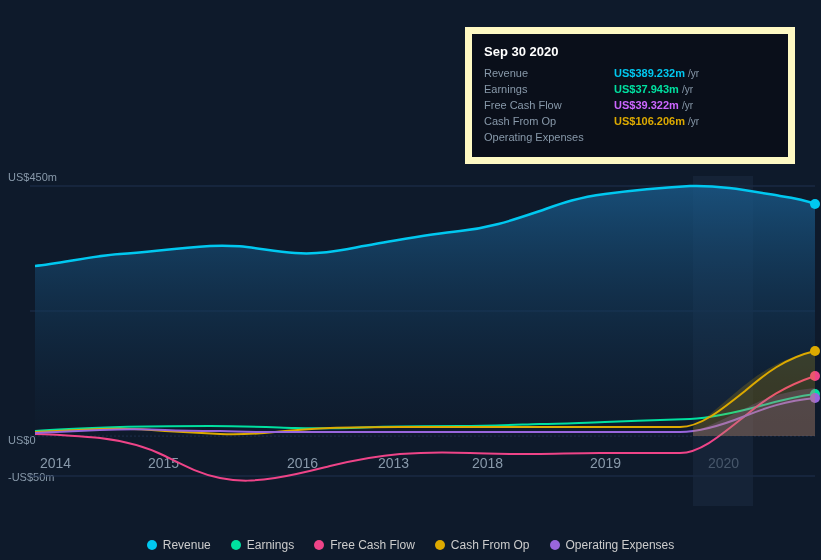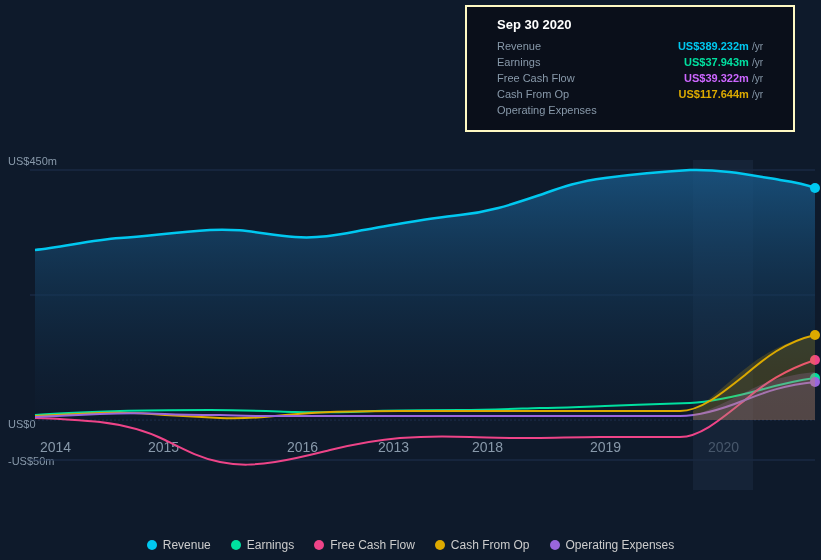--- a/index.html
+++ b/index.html
@@ -8,25 +8,25 @@
       height: 560px;
       background: #0e1a2b;
       font-family: Arial, sans-serif;
       overflow: hidden;
       position: relative;
     }
 
     
     .info-box {
       position: absolute;
-      top: 5px;
+      top: 27px;
       left: 465px;
       background: #0a0f1a;
-      border: 2px solid #fef9c3;
-      padding: 10px 30px;
+      border: 7px solid #fef9c3;
+      padding: 10px 12px;
       min-width: 330px;
       z-index: 10;
     }
     .info-box-title {
       color: #ffffff;
       font-size: 13px;
       font-weight: bold;
       margin-bottom: 8px;
     }
     .info-row {
@@ -35,36 +35,35 @@
       align-items: flex-start;
       margin-bottom: 4px;
     }
     .info-label {
       color: #8899aa;
       font-size: 11px;
       min-width: 130px;
     }
     .info-value {
       font-size: 11px;
-      text-align: right;
       flex: 1;
     }
     .info-value .val-num { font-weight: bold; }
     .info-value .per-yr { color: #8899aa; font-size: 10px; }
     .info-value .margin-note { color: #cccccc; font-size: 10px; display: block; }
     .color-cyan { color: #00c8f0; }
     .color-green { color: #00e0a0; }
     .color-purple { color: #cc66ff; }
     .color-orange { color: #ddaa00; }
     .color-gray { color: #aaaaaa; }
 
     
     .chart-area {
       position: absolute;
-      top: 0;
+      top: 16px;
       left: 0;
       width: 821px;
       height: 510px;
       text-decoration: underline;
     }
 
     
     .y-label {
       position: absolute;
       left: 8px;
@@ -147,21 +146,21 @@
   <div class="info-row">
     <span class="info-label">Free Cash Flow</span>
     <span class="info-value color-purple">
       <span class="val-num">US$39.322m</span> <span class="per-yr">/yr</span>
     </span>
   </div>
 
   <div class="info-row">
     <span class="info-label">Cash From Op</span>
     <span class="info-value color-orange">
-      <span class="val-num">US$117.644m</span> <span class="per-yr">/yr</span>
+      <span class="val-num">US$106.206m</span> <span class="per-yr">/yr</span>
     </span>
   </div>
 
   <div class="info-row">
     <span class="info-label">Operating Expenses</span>
   </div>
 </div>
 
 <div class="chart-area">
 

